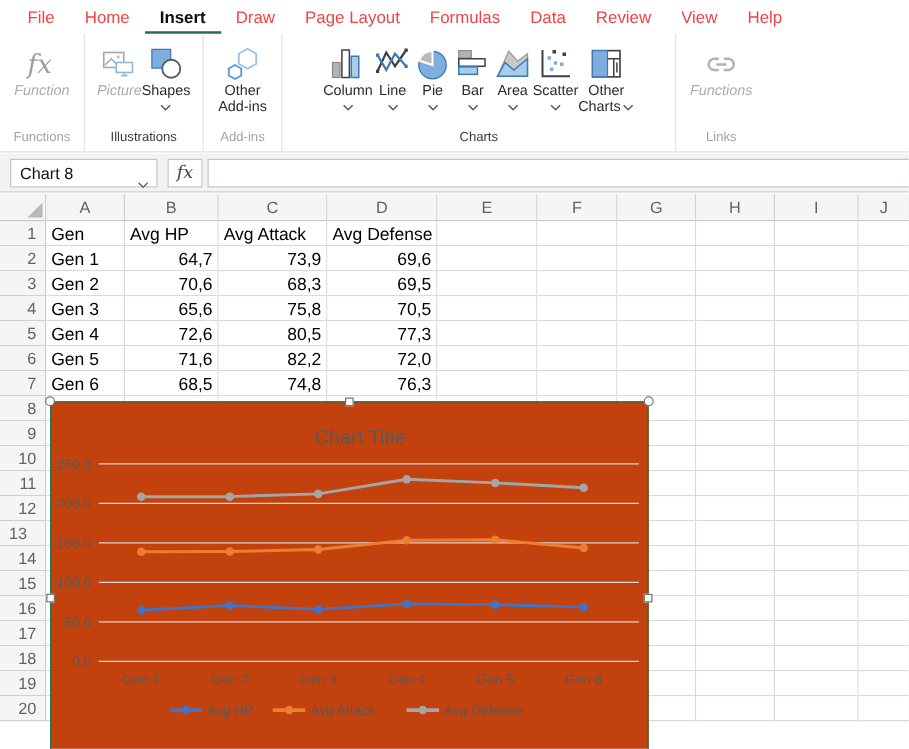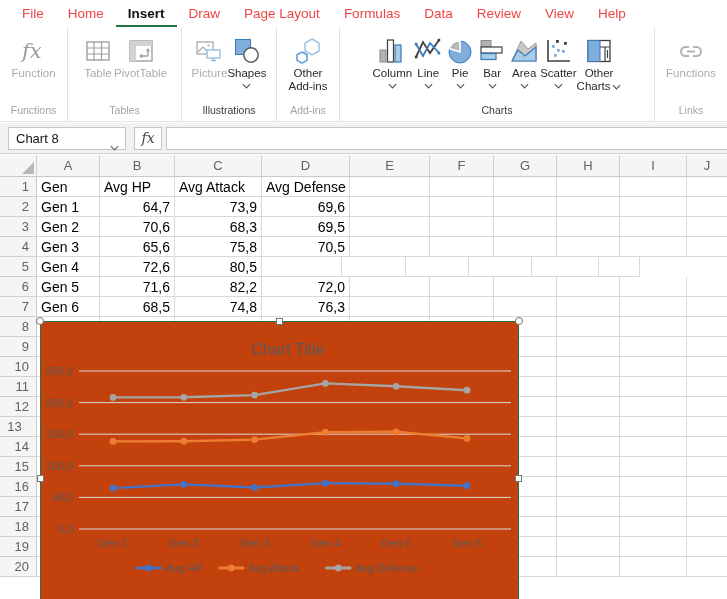--- a/index.html
+++ b/index.html
@@ -20,21 +20,21 @@
   .rgroup { position:relative; height:100%; display:flex; flex-direction:column; align-items:center; }
   .rgroup:not(:last-child){ border-right:1px solid #e4e4e4; }
   .rgroup-buttons { flex:1; display:flex; justify-content:center; align-items:flex-start;
                     width:100%; padding-top:5px; }
   .rgroup-label { height:17px; font-size:10.5px; color:#3b3b3b; text-align:center; width:100%; }
   .rgroup-label.dim { color:#a3a3a3; }
   .rbtn { display:flex; flex-direction:column; align-items:center; padding-top:3px;
           cursor:pointer; height:72px; }
   .rbtn-icon { width:32px; height:32px; display:flex; align-items:center; justify-content:center; }
   .rbtn-label { font-size:11.5px; color:#2b2b2b; line-height:13px; text-align:center; white-space:nowrap; }
-  .rbtn.disabled .rbtn-label { color:#ababab; }
+  .rbtn.disabled .rbtn-label { color:#ababab;font-style:italic; }
   .rbtn-chev { margin-top:3px; color:#555; line-height:6px; }
   .rbtn-chev svg { display:block; }
   .chev-inline { display:inline-block; margin-left:2px; }
 
   
   .formula-row { position:absolute; left:0; top:123px; width:727px; height:31px; background:#f3f2f1;
                  border-bottom:1px solid #d1d1d1; }
   .name-box { position:absolute; left:8px; top:4px; width:118px; height:23px; background:#fff;
               border:1px solid #c8c6c4; font-size:13px; color:#111; line-height:21px;
               padding-left:7px; }
@@ -96,46 +96,20 @@
             <div class="rbtn-icon">
               <svg width="30" height="30" viewBox="0 0 30 30">
                 <text x="4" y="22" font-size="21" font-style="italic" font-family="DejaVu Serif,serif" fill="#9b9b9b">fx</text>
               </svg>
             </div>
             <div class="rbtn-label">Function</div>
           </div>
         </div>
         <div class="rgroup-label dim">Functions</div>
       </div>
-      <div class="rgroup" style="width: 114px;">
-        <div class="rgroup-buttons">
-          <div class="rbtn disabled">
-            <div class="rbtn-icon">
-              <svg width="30" height="30" viewBox="0 0 30 30">
-                <rect x="4" y="6" width="22" height="18" fill="none" stroke="#a0a0a0" stroke-width="1.4"></rect>
-                <path d="M4,12 H26 M4,18 H26 M11,6 V24 M18.5,6 V24" stroke="#a0a0a0" stroke-width="1.2"></path>
-              </svg>
-            </div>
-            <div class="rbtn-label">Table</div>
-          </div>
-          <div class="rbtn disabled">
-            <div class="rbtn-icon">
-              <svg width="30" height="30" viewBox="0 0 30 30">
-                <rect x="4" y="5" width="22" height="20" fill="none" stroke="#a0a0a0" stroke-width="1.4"></rect>
-                <rect x="4" y="5" width="22" height="5" fill="#d2d2d2"></rect>
-                <rect x="4" y="10" width="6" height="15" fill="#d2d2d2"></rect>
-                <path d="M14,20 H22 M22,20 V13" stroke="#a0a0a0" stroke-width="1.4" fill="none"></path>
-                <path d="M22,12 l-2.2,3.2 h4.4 Z M13,20 l3.2,-2.2 v4.4 Z" fill="#a0a0a0"></path>
-              </svg>
-            </div>
-            <div class="rbtn-label">PivotTable</div>
-          </div>
-        </div>
-        <div class="rgroup-label dim">Tables</div>
-      </div>
       <div class="rgroup" style="width: 95px;">
         <div class="rgroup-buttons">
           <div class="rbtn disabled">
             <div class="rbtn-icon">
               <svg width="30" height="30" viewBox="0 0 30 30">
                 <rect x="3" y="6" width="16" height="12" fill="#fff" stroke="#a8a8a8" stroke-width="1.3"></rect>
                 <circle cx="14.5" cy="9.5" r="1.3" fill="#c2c2c2"></circle>
                 <path d="M4,16 l5,-5 4,4" fill="none" stroke="#a8a8a8" stroke-width="1.2"></path>
                 <rect x="13" y="14" width="13" height="8" fill="#fff" stroke="#8fb8dd" stroke-width="1.3"></rect>
                 <path d="M17,24.5 h5 M19.5,22 v2.5" stroke="#8fb8dd" stroke-width="1.3"></path>
@@ -388,20 +362,21 @@
         <div class="cell txt" style="width: 63px;"></div>
         <div class="cell txt" style="width: 63px;"></div>
         <div class="cell txt" style="width: 67px;"></div>
         <div class="cell txt" style="width: 41px;"></div>
       </div>
       <div class="grid-row">
         <div class="rhcell" style="width: 37px;">5</div>
         <div class="cell txt" style="width: 63px;">Gen 4</div>
         <div class="cell num" style="width: 75px;">72,6</div>
         <div class="cell num" style="width: 87px;">80,5</div>
+        <div class="cell num" style="width: 88px;">77,3</div>
         <div class="cell txt" style="width: 80px;"></div>
         <div class="cell txt" style="width: 64px;"></div>
         <div class="cell txt" style="width: 63px;"></div>
         <div class="cell txt" style="width: 63px;"></div>
         <div class="cell txt" style="width: 67px;"></div>
         <div class="cell txt" style="width: 41px;"></div>
       </div>
       <div class="grid-row">
         <div class="rhcell" style="width: 37px;">6</div>
         <div class="cell txt" style="width: 63px;">Gen 5</div>

